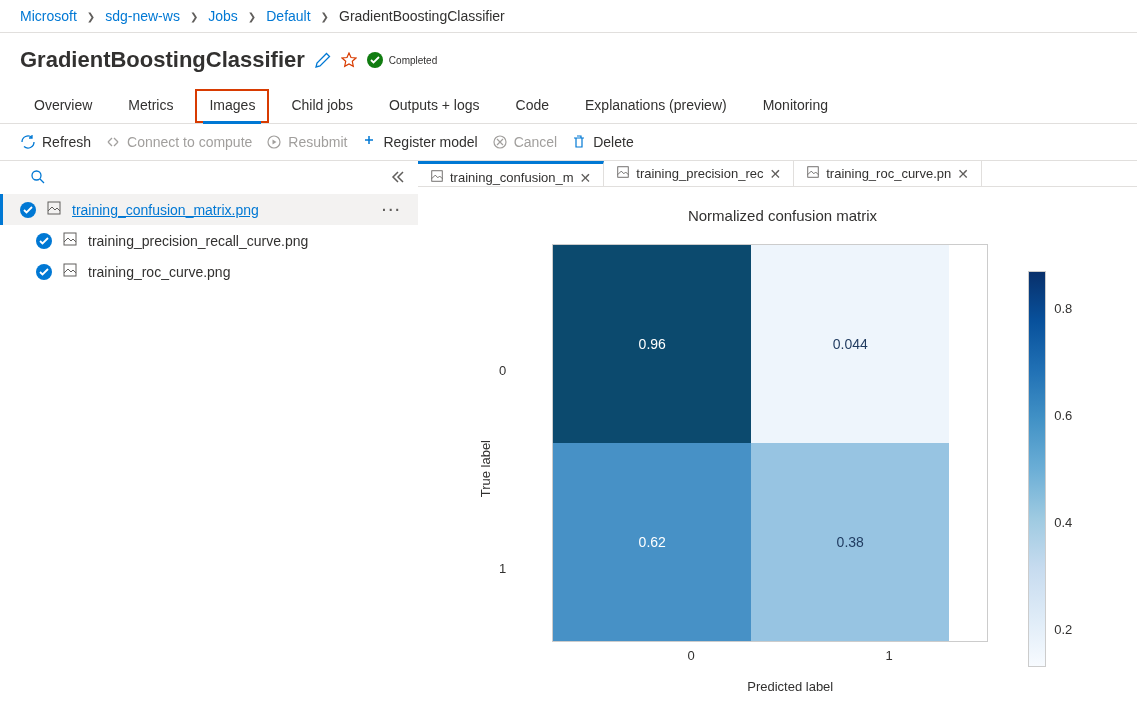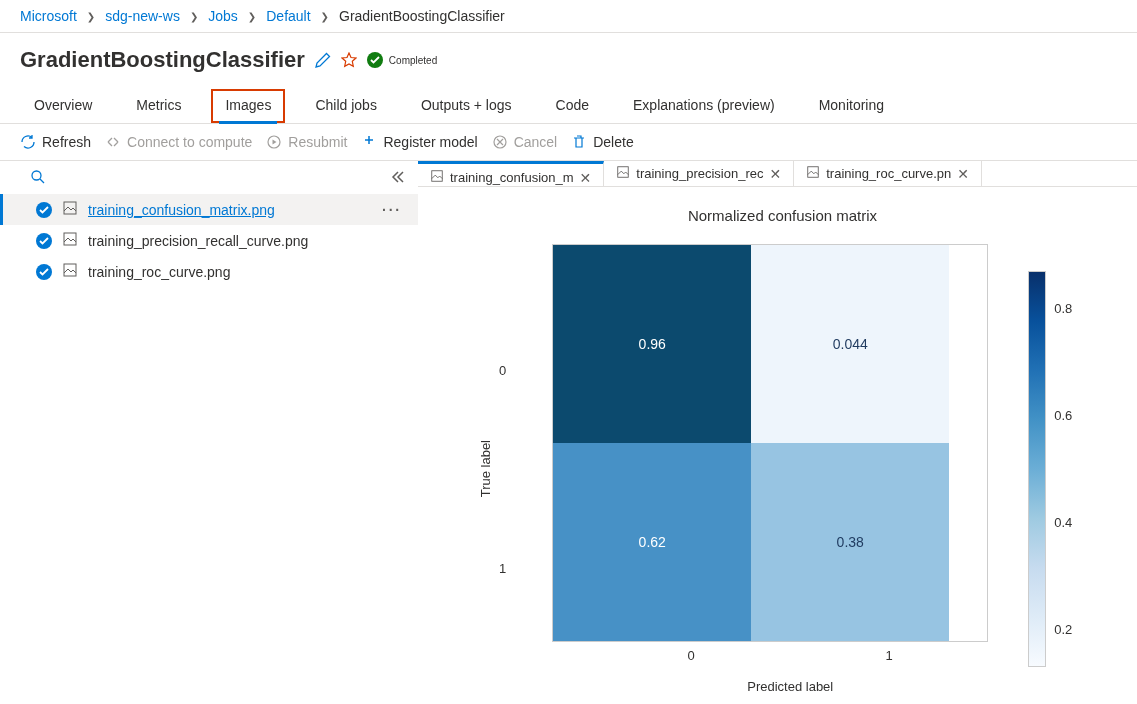--- a/index.html
+++ b/index.html
@@ -10,38 +10,38 @@
   .breadcrumb span.sep { color: #605e5c; font-size: 10px; }
   .breadcrumb .current { color: #323130; }
 
   .title-row { display: flex; align-items: center; gap: 10px; padding: 14px 20px 6px; }
   .title { font-size: 22px; font-weight: 600; }
   .icon-btn { display: inline-flex; align-items: center; justify-content: center; cursor: pointer; }
   .status { display: flex; align-items: center; gap: 6px; font-size: 10px; }
   .status-dot { width: 16px; height: 16px; background: #107c10; border-radius: 50%; display: flex; align-items: center; justify-content: center; }
   .status-dot svg { width: 10px; height: 10px; }
 
-  .tabs { display: flex; gap: 16px; padding: 10px 20px 0; border-bottom: 1px solid #e1dfdd; }
+  .tabs { display: flex; gap: 8px; padding: 10px 20px 0; border-bottom: 1px solid #e1dfdd; }
   .tab { padding: 8px 14px 10px; cursor: pointer; color: #323130; position: relative; }
   .tab.active::after { content: ""; position: absolute; left: 8px; right: 8px; bottom: -1px; height: 3px; background: #0078d4; }
   .tab.highlighted { outline: 2px solid #d83b01; outline-offset: -2px; }
 
   .toolbar { display: flex; align-items: center; gap: 14px; padding: 10px 20px; }
   .tool-item { display: flex; align-items: center; gap: 6px; cursor: pointer; color: #323130; }
   .tool-item.disabled { color: #a19f9d; cursor: default; }
   .tool-item svg { width: 16px; height: 16px; }
 
   .main { display: flex; border-top: 1px solid #e1dfdd; }
   .sidebar { width: 418px; border-right: none; padding-top: 4px; }
   .search-row { display: flex; align-items: center; padding: 4px 14px 6px 30px; }
   .search-row .search-ico { color: #0078d4; }
   .search-row .collapse { margin-left: auto; color: #605e5c; cursor: pointer; }
   .file-list { }
   .file-row { display: flex; align-items: center; gap: 10px; padding: 6px 16px 6px 36px; cursor: pointer; }
-  .file-row.selected { background: #f3f2f1; border-left: 3px solid #0078d4; padding-left: 33px; }
+  .file-row.selected { background: #f3f2f1; border-left: 3px solid #0078d4; padding-left: 17px; }
   .file-row .check { width: 16px; height: 16px; background: #0078d4; border-radius: 50%; display: flex; align-items: center; justify-content: center; }
   .file-row .check svg { width: 10px; height: 10px; }
   .file-row .fname.link { color: #0078d4; text-decoration: underline; }
   .file-row .more { margin-left: auto; color: #605e5c; letter-spacing: 2px; font-weight: bold; }
 
   .content { flex: 1; position: relative; }
   .file-tabs { display: flex; border-bottom: 1px solid #e1dfdd; }
   .file-tab { display: flex; align-items: center; gap: 6px; padding: 0 12px; border-right: 1px solid #e1dfdd; cursor: pointer; font-size: 13px; max-width: 200px; text-align: right; }
   .file-tab.active { border-top: 3px solid #0078d4; padding-top: 5px; }
   .file-tab .label { white-space: nowrap; overflow: hidden; text-overflow: clip; }

